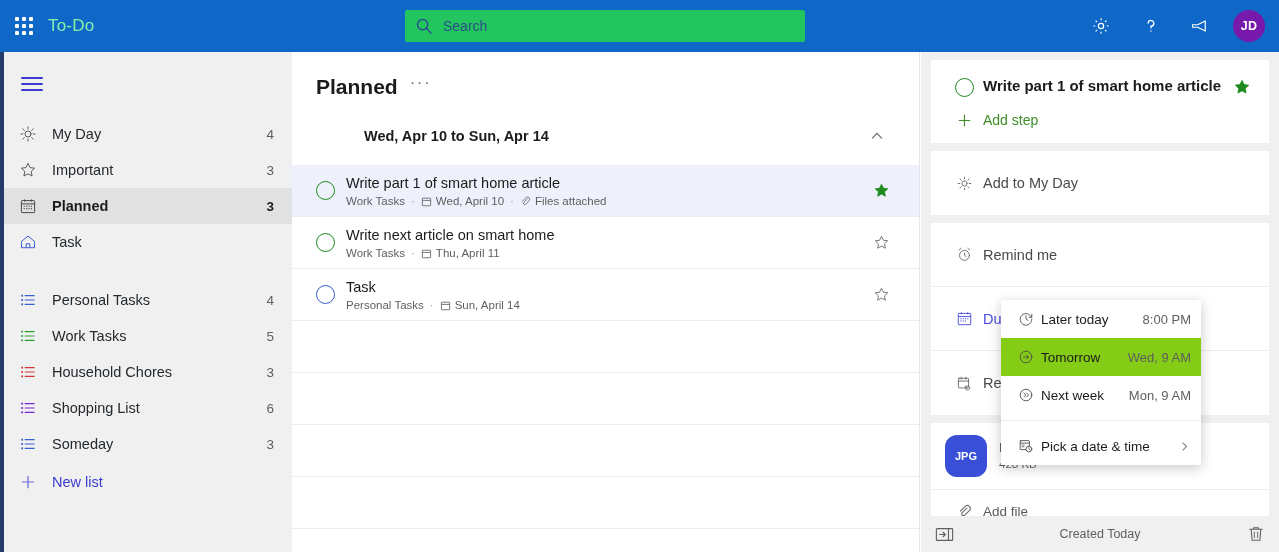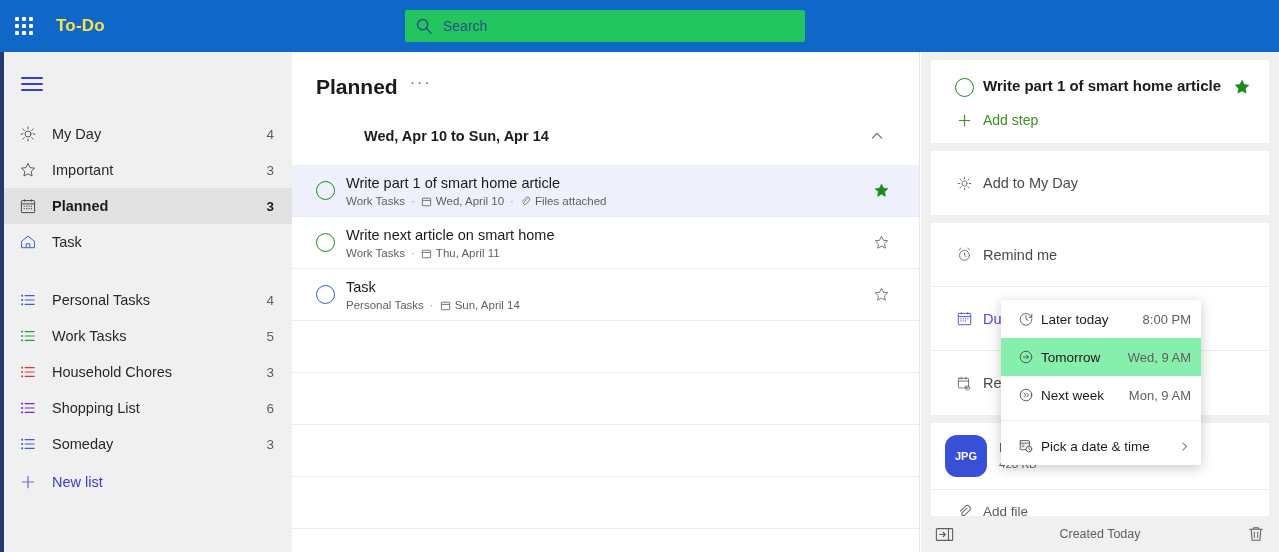--- a/index.html
+++ b/index.html
@@ -20,22 +20,22 @@
   .waffle {
     width: 48px; height: 52px; display: flex; align-items: center;
     justify-content: center; cursor: pointer;
   }
   .waffle-grid {
     display: grid; grid-template-columns: repeat(3, 4px);
     grid-template-rows: repeat(3, 4px); gap: 3px;
   }
   .waffle-grid i { display:block; width: 4px; height: 4px; background: #fff; border-radius: 1px; }
   .brand {
-    color: #fde047; font-size: 17px; font-weight: 700; letter-spacing: .2px;
-    margin-left: 8px; cursor: pointer;
+    color: #86efac; font-size: 17px; font-weight: 400; letter-spacing: .2px;
+    cursor: pointer;
   }
   .search-wrap {
     position: absolute; left: 405px; top: 10px; width: 400px; height: 32px;
     background: #22c55e; border-radius: 2px; display: flex; align-items: center;
     padding: 0 10px; cursor: text;
   }
   .search-ico { width: 18px; height: 18px; flex: 0 0 18px; margin-right: 10px; }
   .search-input {
     border: 0; outline: 0; background: transparent; width: 100%;
     font-family: "Liberation Sans", sans-serif; font-size: 14px; color: #1f3864;
@@ -182,21 +182,21 @@
     position: absolute; left: 1001px; top: 300px; width: 200px;
     background: #fff; box-shadow: 0 3px 12px rgba(0,0,0,.22); z-index: 40;
   }
   .popup-title {
     text-align: center; font-size: 14.5px; font-weight: 700; color: #1b1b1b;
     height: 50px; line-height: 50px; border-bottom: 1px solid #ededed;
   }
   .popup-item {
     display: flex; align-items: center; height: 38px; padding: 0 10px; cursor: pointer;
   }
-  .popup-item.hover { background: #86efac; }
+  .popup-item.hover { background: #84cc16; }
   .popup-item .ic { width: 30px; flex: 0 0 30px; display: flex; justify-content: center; }
   .popup-item .lbl { font-size: 13.5px; color: #1b1b1b; }
   .popup-item .val { margin-left: auto; font-size: 13px; color: #5f5f5f; }
   .popup-item .chev { margin-left: auto; color: #8a8a8a; }
   .popup-sep { height: 1px; background: #ededed; margin: 6px 0; }
   svg { display: block; }
 </style>
 </head>
 <body>
 
@@ -221,20 +221,40 @@
     <div class="search-wrap">
       <span class="search-ico">
         <svg width="18" height="18" viewBox="0 0 18 18">
           <circle cx="7.6" cy="7.6" r="5.1" fill="none" stroke="#2b4f8a" stroke-width="1.5"></circle>
           <line x1="11.3" y1="11.3" x2="16" y2="16" stroke="#2b4f8a" stroke-width="1.5" stroke-linecap="round"></line>
         </svg>
       </span>
       <input class="search-input" type="text" placeholder="Search" style="">
     </div>
 
+    <div class="topbar-right">
+      <div class="tb-btn">
+        <svg width="20" height="20" viewBox="0 0 24 24" fill="none" stroke="#fff" stroke-width="1.4">
+          <circle cx="12" cy="12" r="3.2"></circle>
+          <path d="M12 2.8v2.4M12 18.8v2.4M2.8 12h2.4M18.8 12h2.4M5.5 5.5l1.7 1.7M16.8 16.8l1.7 1.7M18.5 5.5l-1.7 1.7M7.2 16.8l-1.7 1.7"></path>
+        </svg>
+      </div>
+      <div class="tb-btn">
+        <svg width="20" height="20" viewBox="0 0 24 24" fill="none" stroke="#fff" stroke-width="1.5">
+          <path d="M8.6 8.6a3.4 3.4 0 1 1 3.4 3.6v2.1" stroke-linecap="round"></path>
+          <circle cx="12" cy="18" r=".85" fill="#fff" stroke="none"></circle>
+        </svg>
+      </div>
+      <div class="tb-btn">
+        <svg width="22" height="20" viewBox="0 0 26 20" fill="none" stroke="#fff" stroke-width="1.4" stroke-linejoin="round">
+          <path d="M3 8.5h6l9-4.5v12l-9-4.5H3z"></path>
+        </svg>
+      </div>
+      <div class="avatar">JD</div>
+    </div>
   </div>
 
   <div class="railedge"></div>
 
   <div class="sidebar">
     <div class="hamburger">
       <div class="ham-lines">
           <i></i>
           <i></i>
           <i></i>

